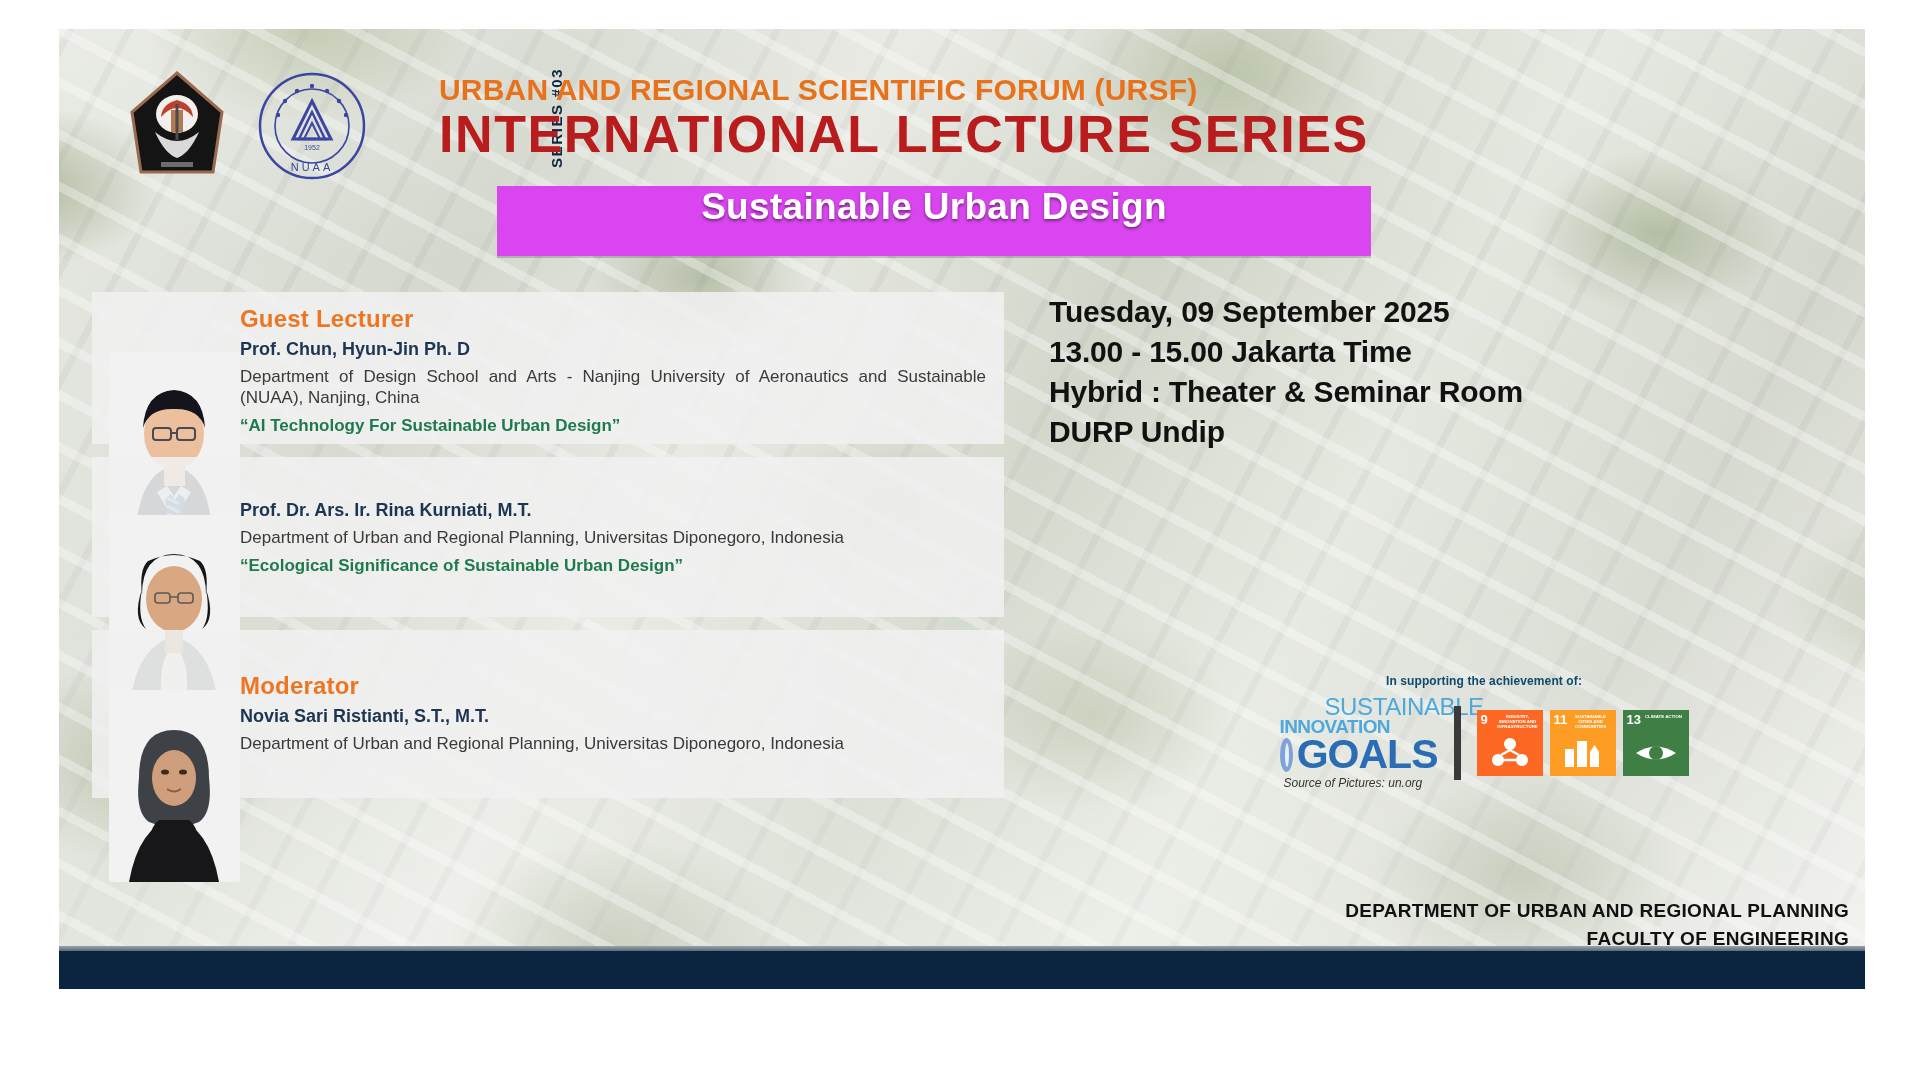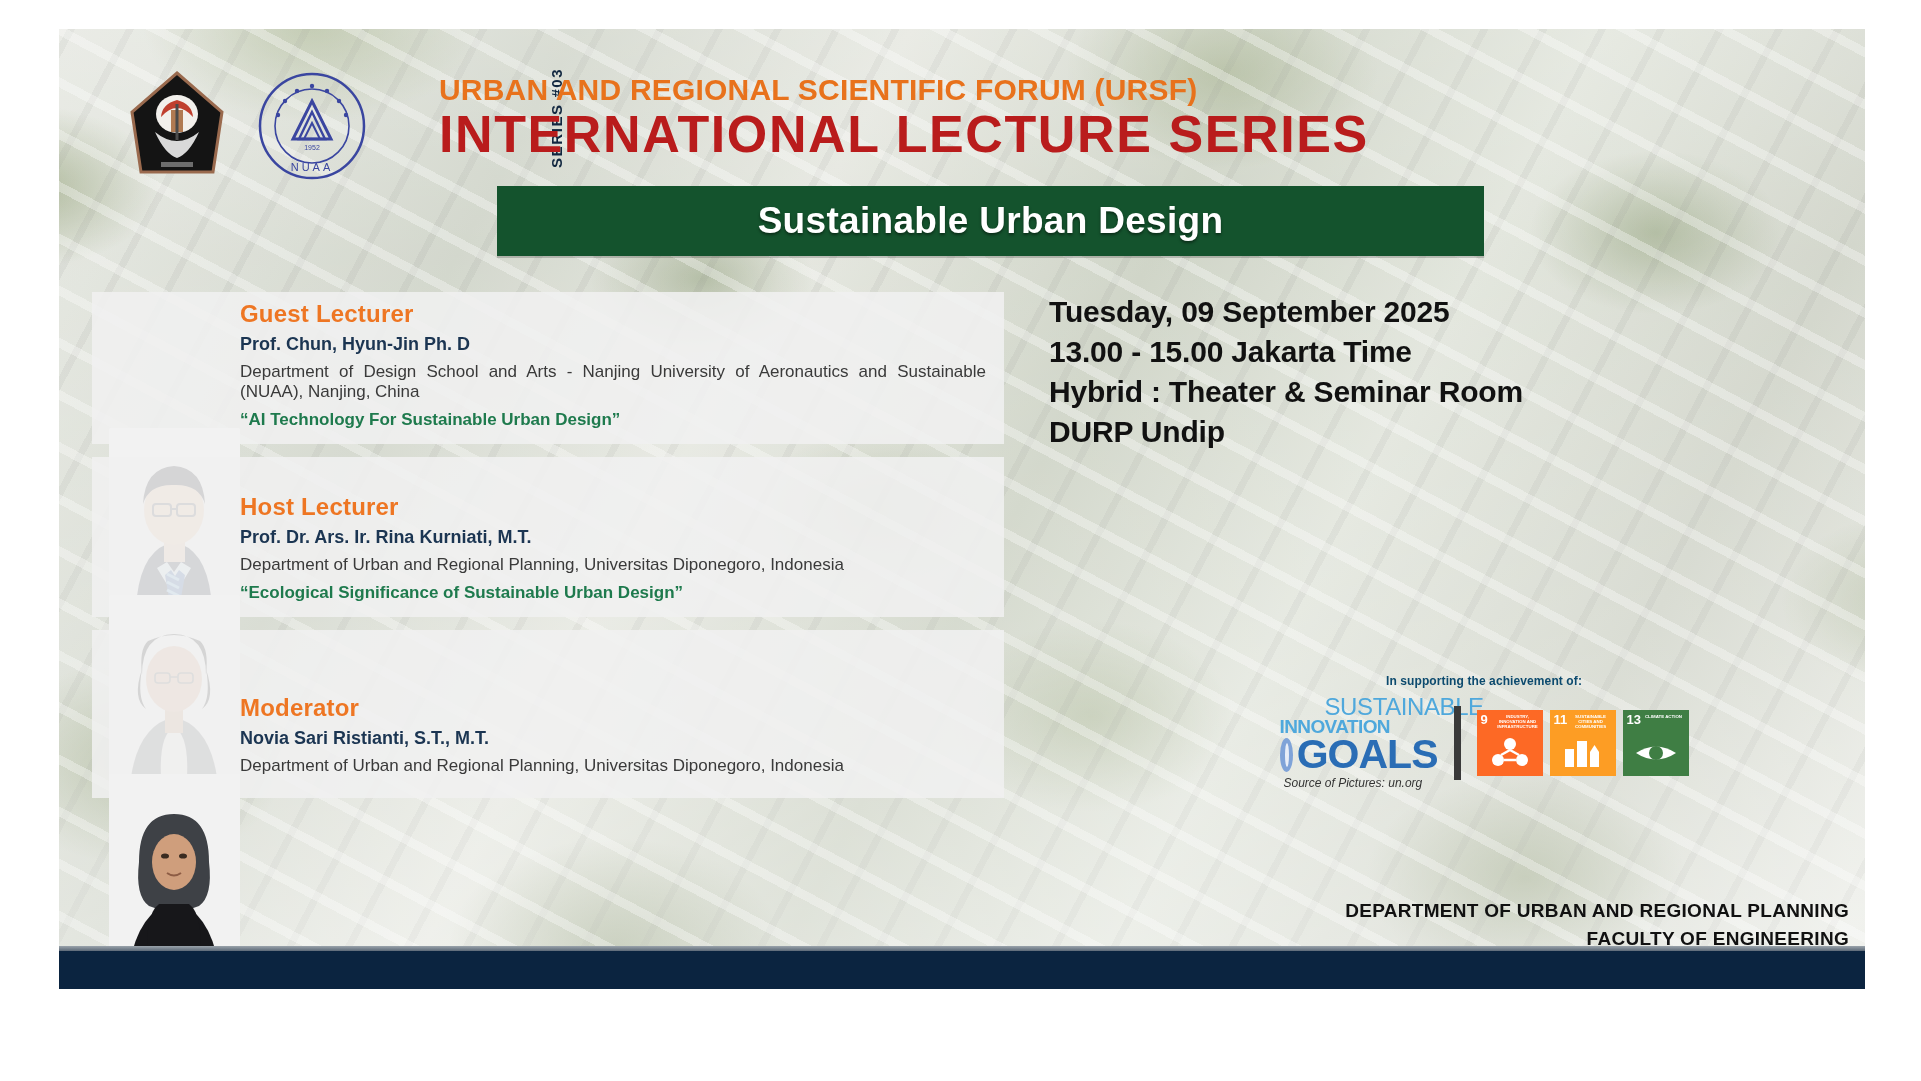--- a/index.html
+++ b/index.html
@@ -71,34 +71,34 @@
   .head-text{position:absolute;left:380px;top:45px;width:1100px;}
   .kicker{
     font-size:30px;font-weight:700;color:#E8721C;letter-spacing:.2px;line-height:1.05;
     margin:0 0 2px 0;
   }
   .title-main{
     font-size:52px;font-weight:700;color:#b91c1c;letter-spacing:1.6px;line-height:1.02;
     margin:0;
   }
   .title-band{
-    position:absolute;left:438px;top:157px;width:987px;height:70px;
-    background:#14532d;display:flex;align-items:center;justify-content:center;
+    position:absolute;left:438px;top:157px;width:874px;height:70px;
+    background:#d946ef;display:flex;align-items:flex-start;justify-content:center;
     box-shadow:0 2px 0 rgba(0,0,0,.18);
   }
   .title-band span{
     font-size:37px;font-weight:700;color:#ffffff;letter-spacing:.3px;
     text-shadow:0 2px 3px rgba(0,0,0,.45);
   }
 
   
   .cards{position:absolute;left:33px;top:263px;width:912px;}
   .card{
     position:relative;background:rgba(240,240,240,.88);
-    margin-bottom:13px;display:flex;align-items:flex-end;
+    margin-bottom:13px;display:flex;align-items:center;
     padding:0;
   }
   .card .photo{
     width:148px;flex:0 0 148px;position:relative;
   }
   .card .photo .pic{position:absolute;left:17px;top:0;width:131px;}
   .card .body{flex:1;padding:12px 18px 14px 0;}
 
   .role{font-size:24px;font-weight:700;color:#EE7623;margin:0 0 6px 0;letter-spacing:.2px;}
   .pname{font-size:18px;font-weight:700;color:#1B3552;margin:0 0 7px 0;}
@@ -257,21 +257,20 @@
               <path d="M33 80 q0 -40 32 -41 q32 1 32 41 q3 -26 -6 -34 q-26 -12 -52 0 q-9 8 -6 34z" fill="#171717"></path>
               <path d="M33 74 q-5 28 4 40 q-14 -10 -4 -40z" fill="#171717"></path>
               <path d="M97 74 q5 28 -4 40 q14 -10 4 -40z" fill="#171717"></path>
               <rect x="46" y="78" width="15" height="10" rx="3" fill="none" stroke="#5a5a5a" stroke-width="1.6"></rect>
               <rect x="69" y="78" width="15" height="10" rx="3" fill="none" stroke="#5a5a5a" stroke-width="1.6"></rect>
               <line x1="61" y1="82" x2="69" y2="82" stroke="#5a5a5a" stroke-width="1.6"></line>
             </svg>
           </div>
         </div>
         <div class="body">
-          <p class="role">Host Lecturer</p>
           <p class="pname">Prof. Dr. Ars. Ir. Rina Kurniati, M.T.</p>
           <p class="affil">Department of Urban and Regional Planning, Universitas Diponegoro, Indonesia</p>
           <p class="topic">“Ecological Significance of Sustainable Urban Design”</p>
         </div>
       </div>
 
       <div class="card card-3">
         <div class="photo">
           <div class="pic">
             <svg viewBox="0 0 131 192" width="131" height="192">

